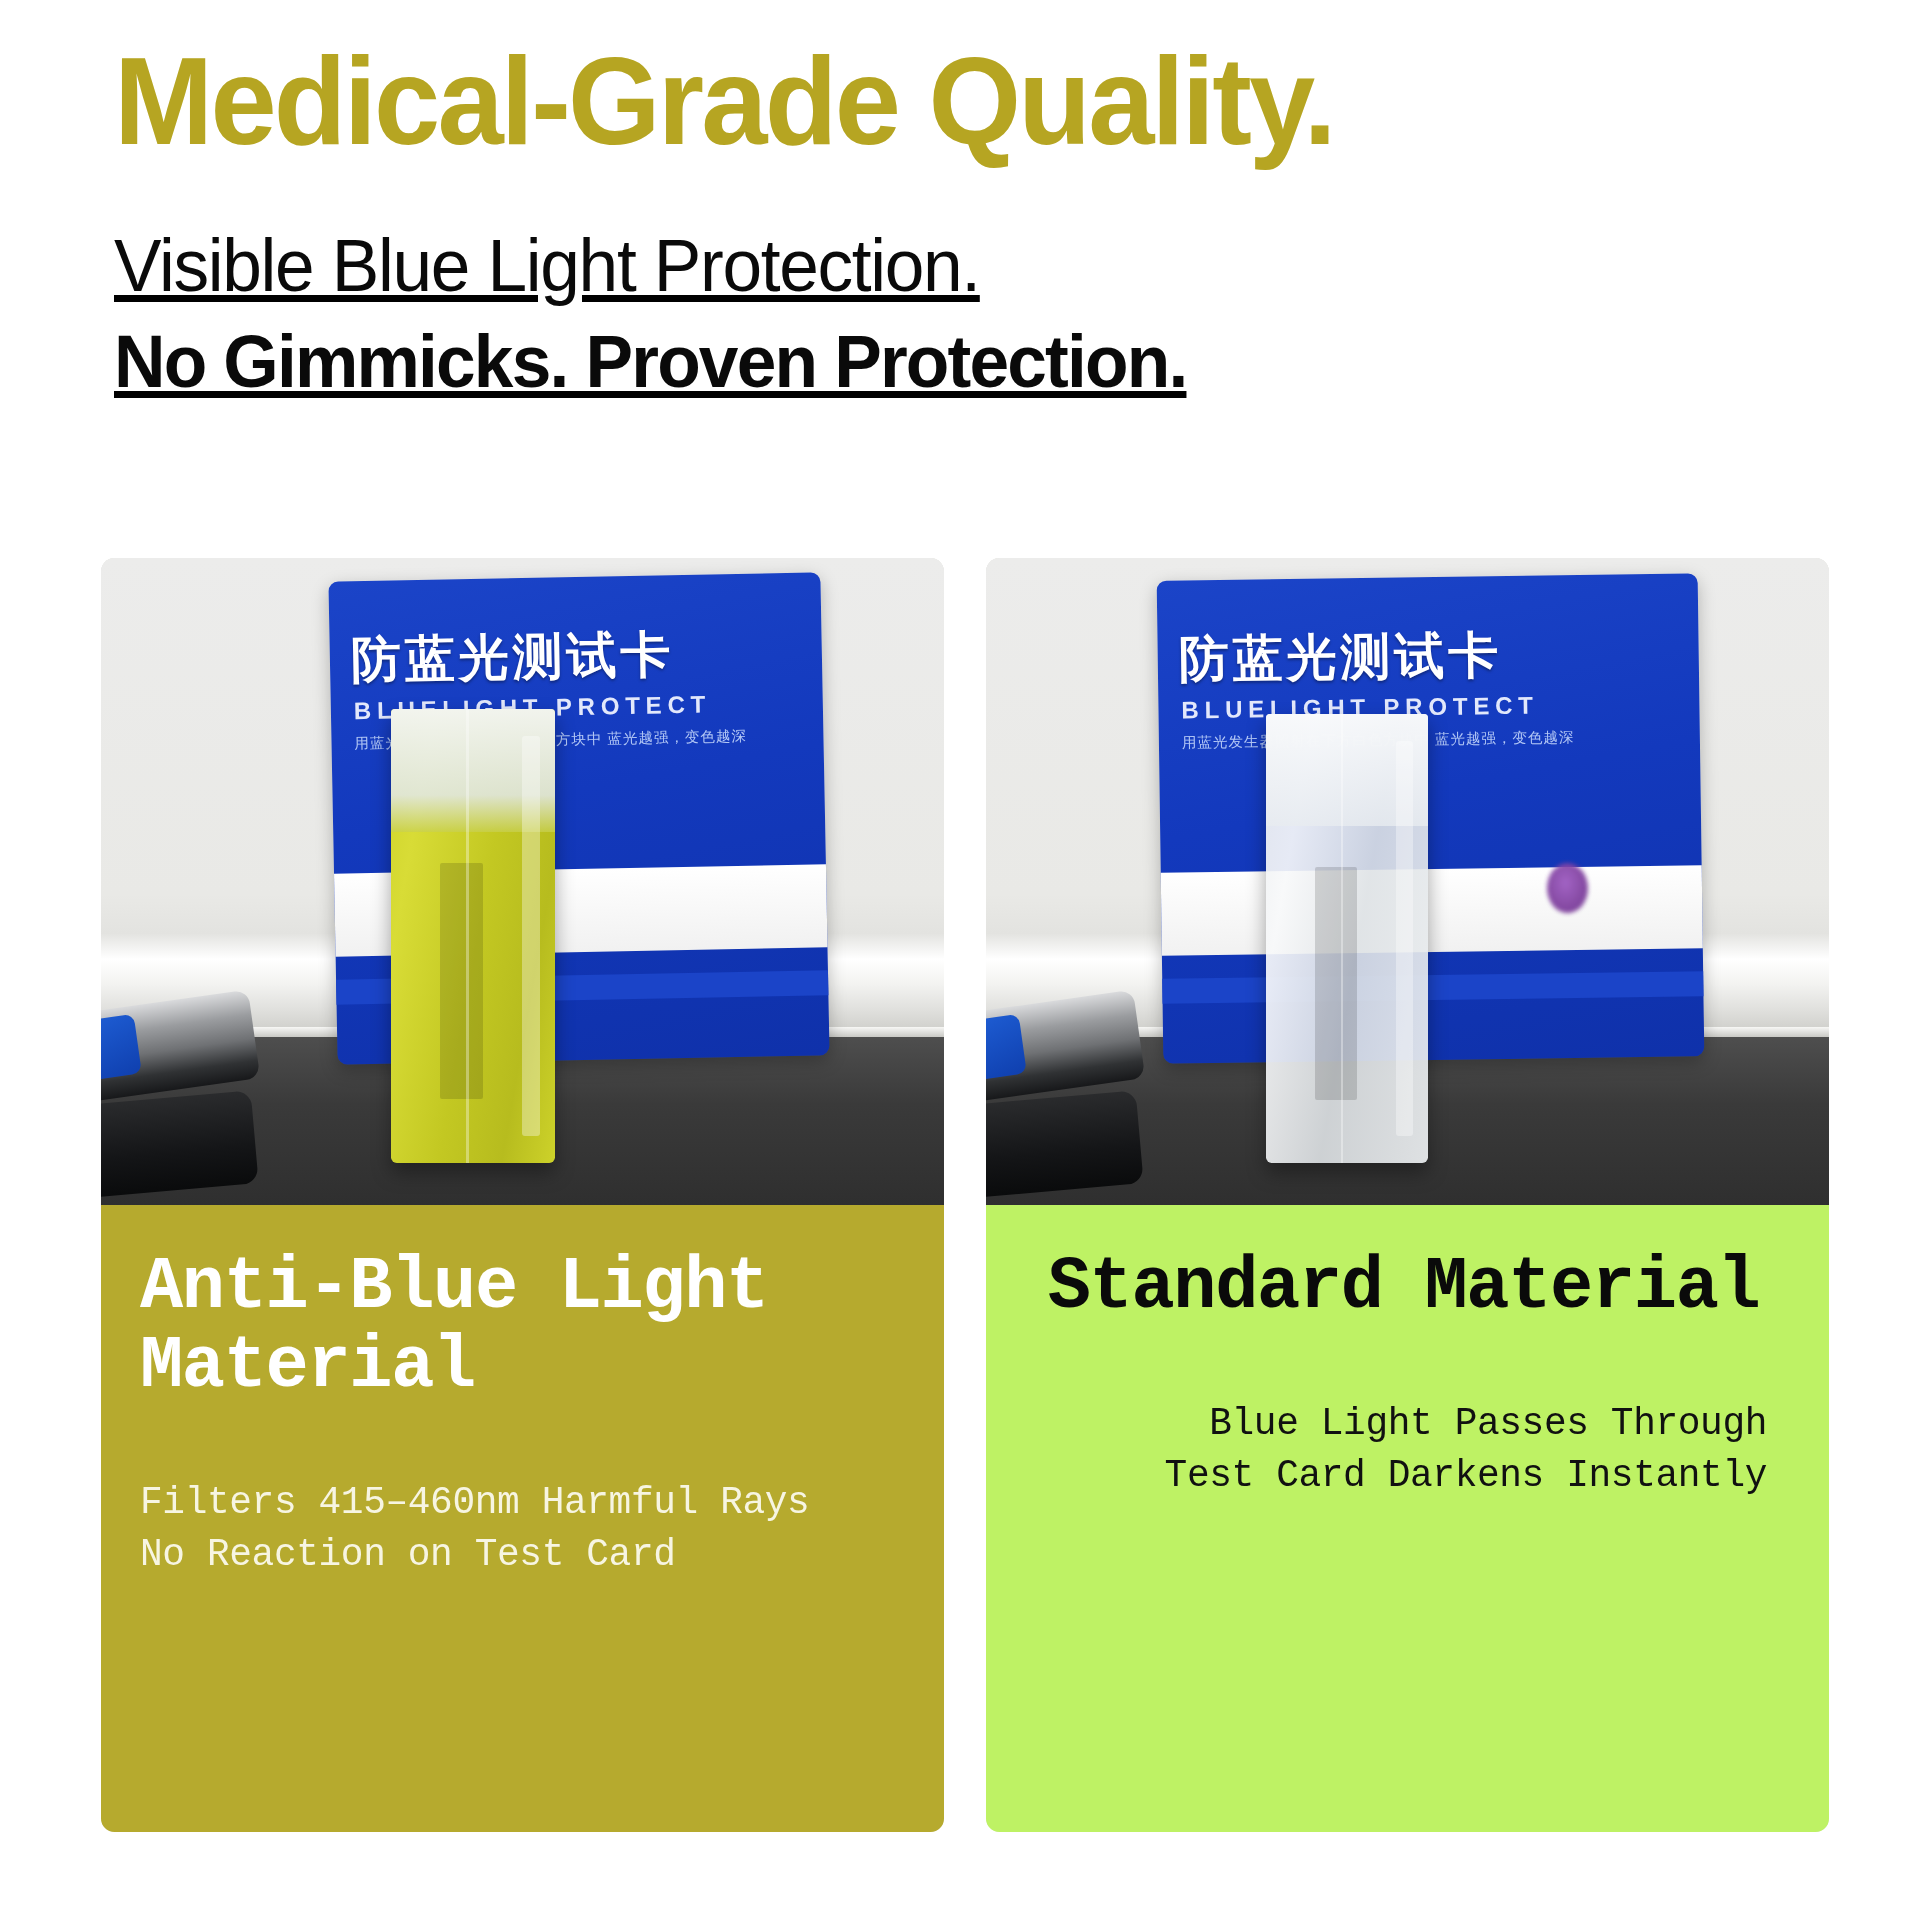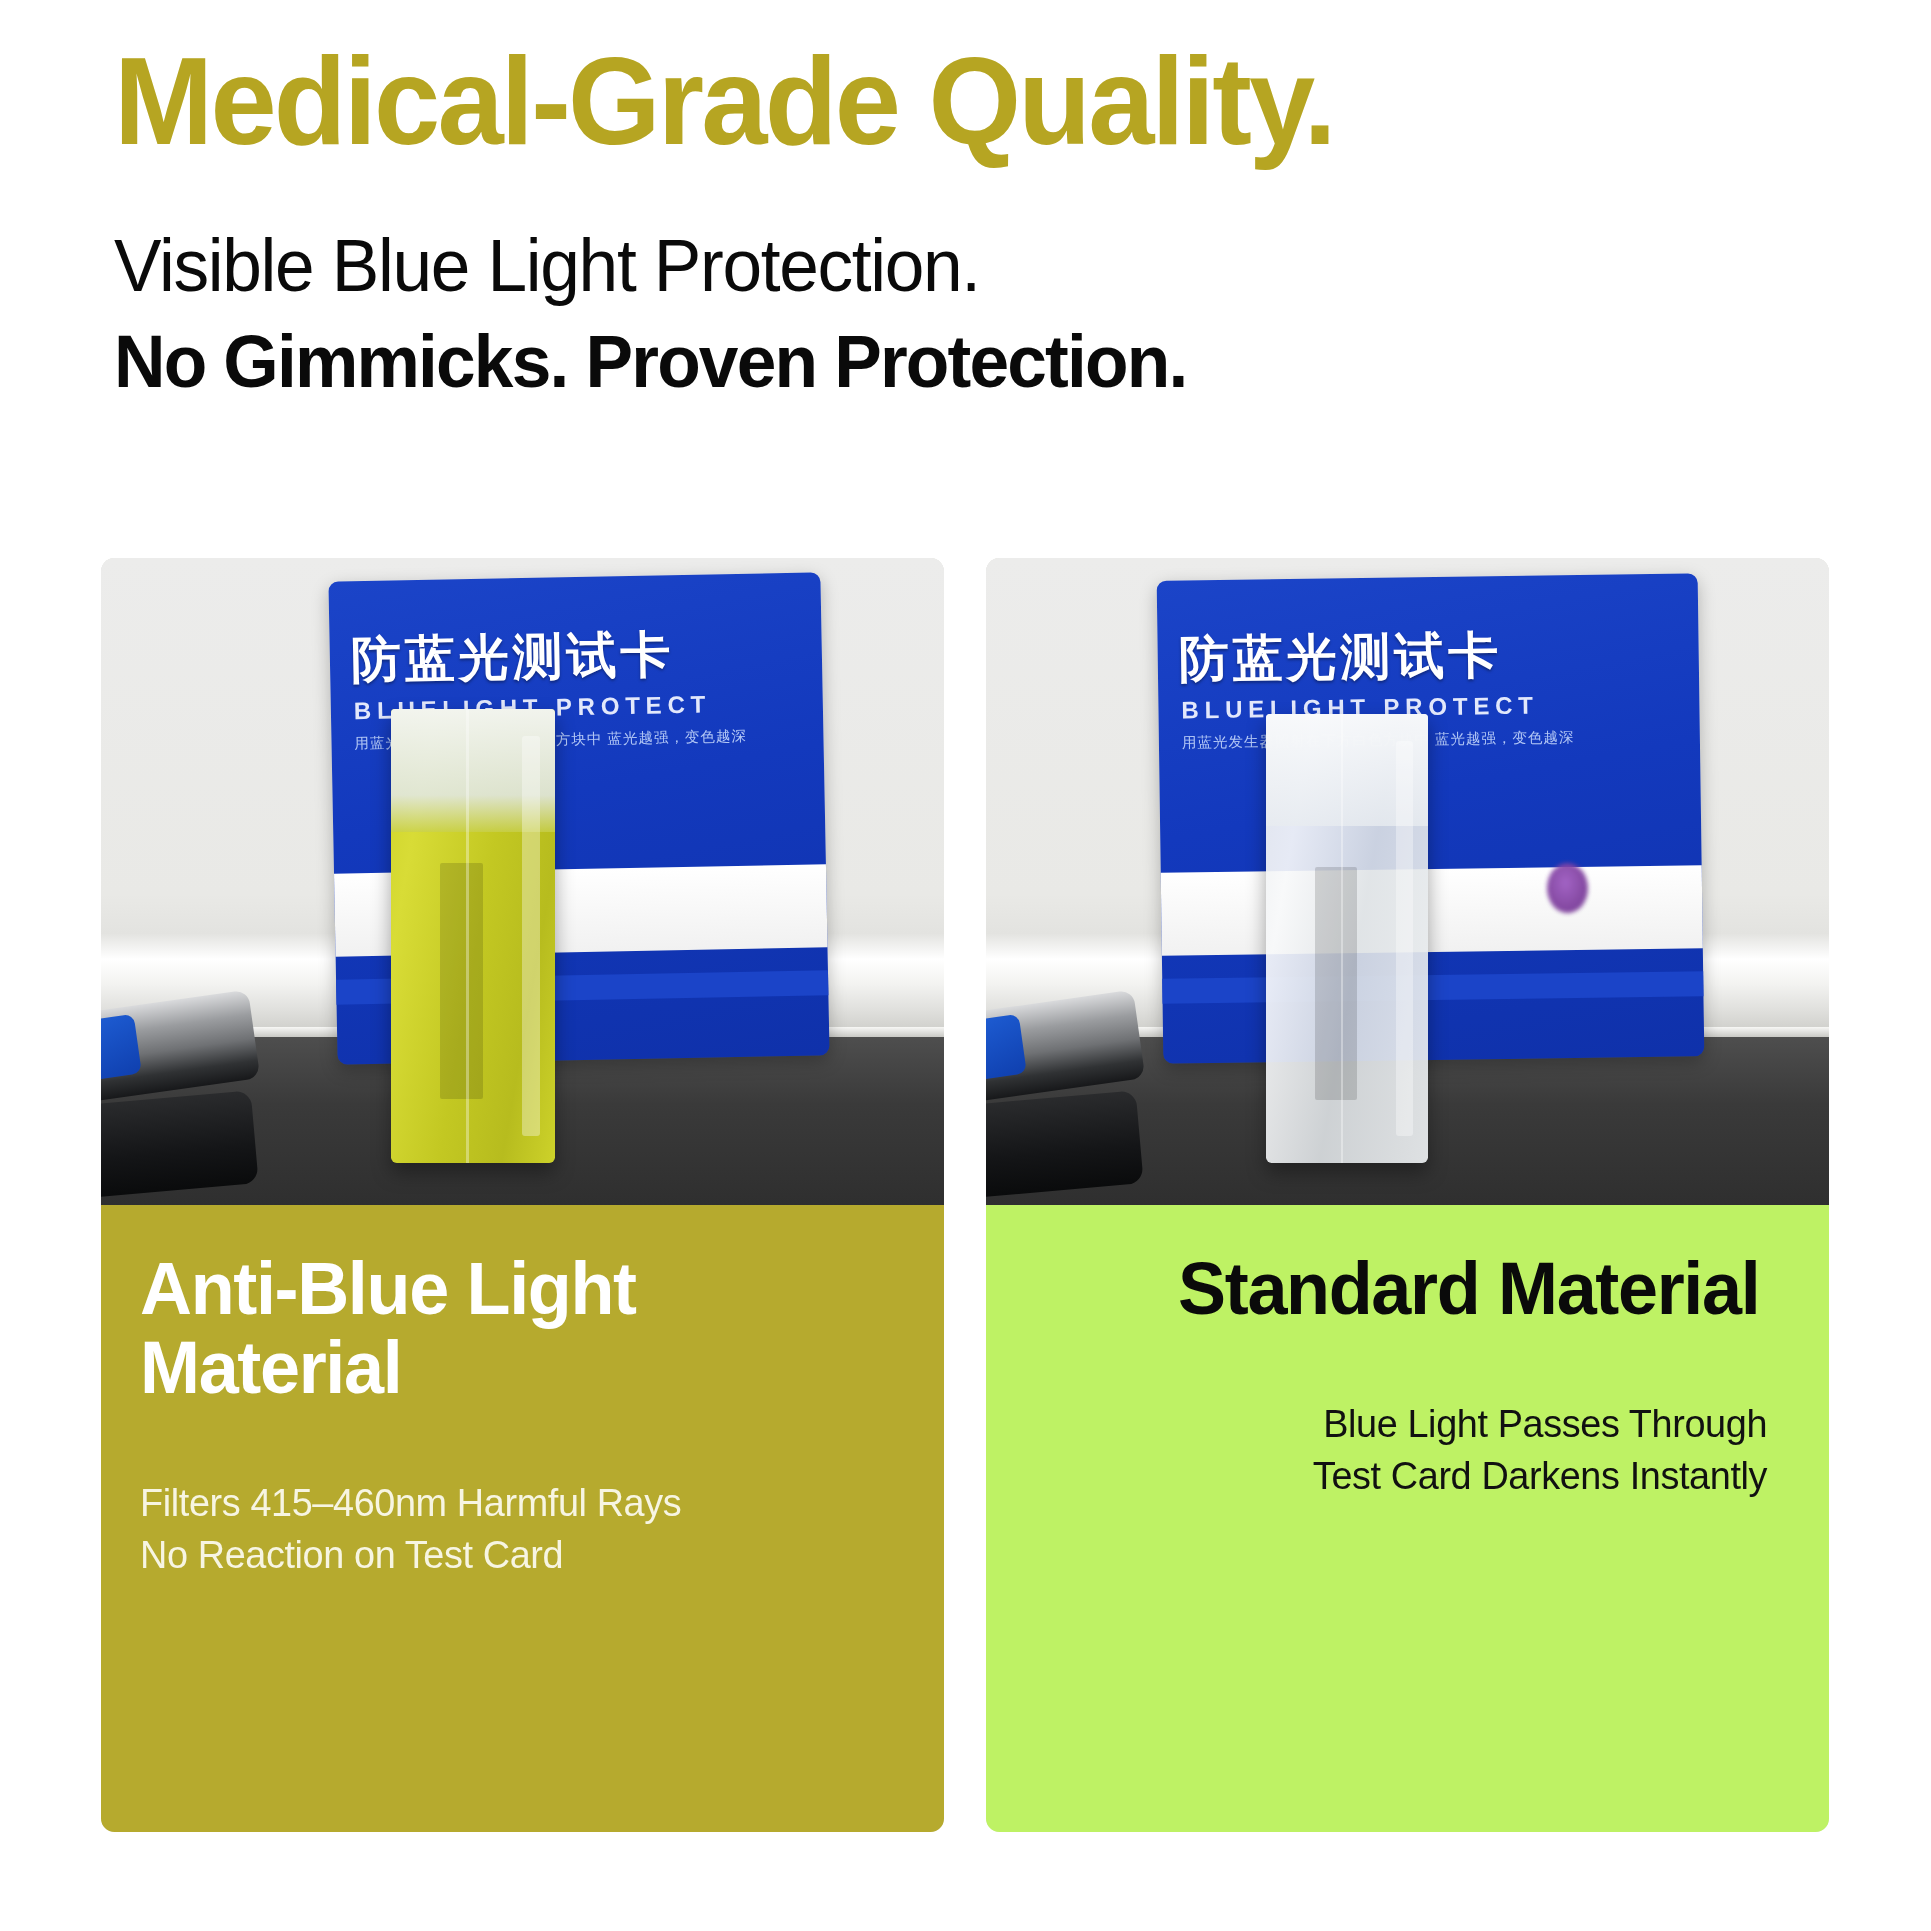--- a/index.html
+++ b/index.html
@@ -12,21 +12,21 @@
   }
 
   
   .header { position:absolute; left:114px; top:39px; width:1738px; }
   .headline {
     font-size:124px; font-weight:700; letter-spacing:-2.9px;
     line-height:1.0; color:#b6a522; margin:0;
     font-stretch:condensed; transform:scaleX(0.96); transform-origin:left center;
     white-space:nowrap;
   }
-  .sub-wrap { margin-top:60px; }
+  .sub-wrap { margin-top:60px;text-decoration:underline; }
   .subline {
     font-size:75px; font-weight:400; letter-spacing:-1.4px;
     line-height:1.12; color:#0a0a0a; margin:0;
     transform:scaleX(0.95); transform-origin:left center; white-space:nowrap;
   }
   .subline.bold { font-weight:700; letter-spacing:-1.9px; margin-top:11.6px; }
 
   
   .cards { position:absolute; left:101px; top:558px; width:1728px; height:1274px;
            display:flex; gap:42px; }
@@ -124,21 +124,21 @@
     position:absolute; left:11.6px; top:25px; width:64px; height:60px; border-radius:9.7px;
     background:linear-gradient(160deg,#1f5fd6,#0f3fae); transform:rotate(-8deg);
   }
   .torch-body {
     position:absolute; left:-9.7px; bottom:-5.8px; width:203px; height:93px; border-radius:15.4px;
     background:linear-gradient(180deg,#2a2b2d 0%,#141517 60%,#0a0b0c 100%);
     transform:rotate(-5deg);
   }
 
   
-  .caption { flex:1; padding:44px 39px 0 39px; }
+  .caption { flex:1; padding:44px 39px 0 39px;font-family:Liberation Mono, monospace; }
   .card-gold   .caption { background:#b6aa2e; }
   .card-gray   .caption { background:#bef264;text-align:right; }
   .cap-title {
     font-size:75px; font-weight:700; line-height:1.05; letter-spacing:-1.4px;
     margin:0; transform:scaleX(0.96); transform-origin:left center;
   }
   .card-gold .cap-title { color:#ffffff; }
   .card-gray .cap-title { color:#0a0a0a; }
   .cap-body {
     margin-top:70px; font-size:39px; line-height:1.34; letter-spacing:-0.4px;

